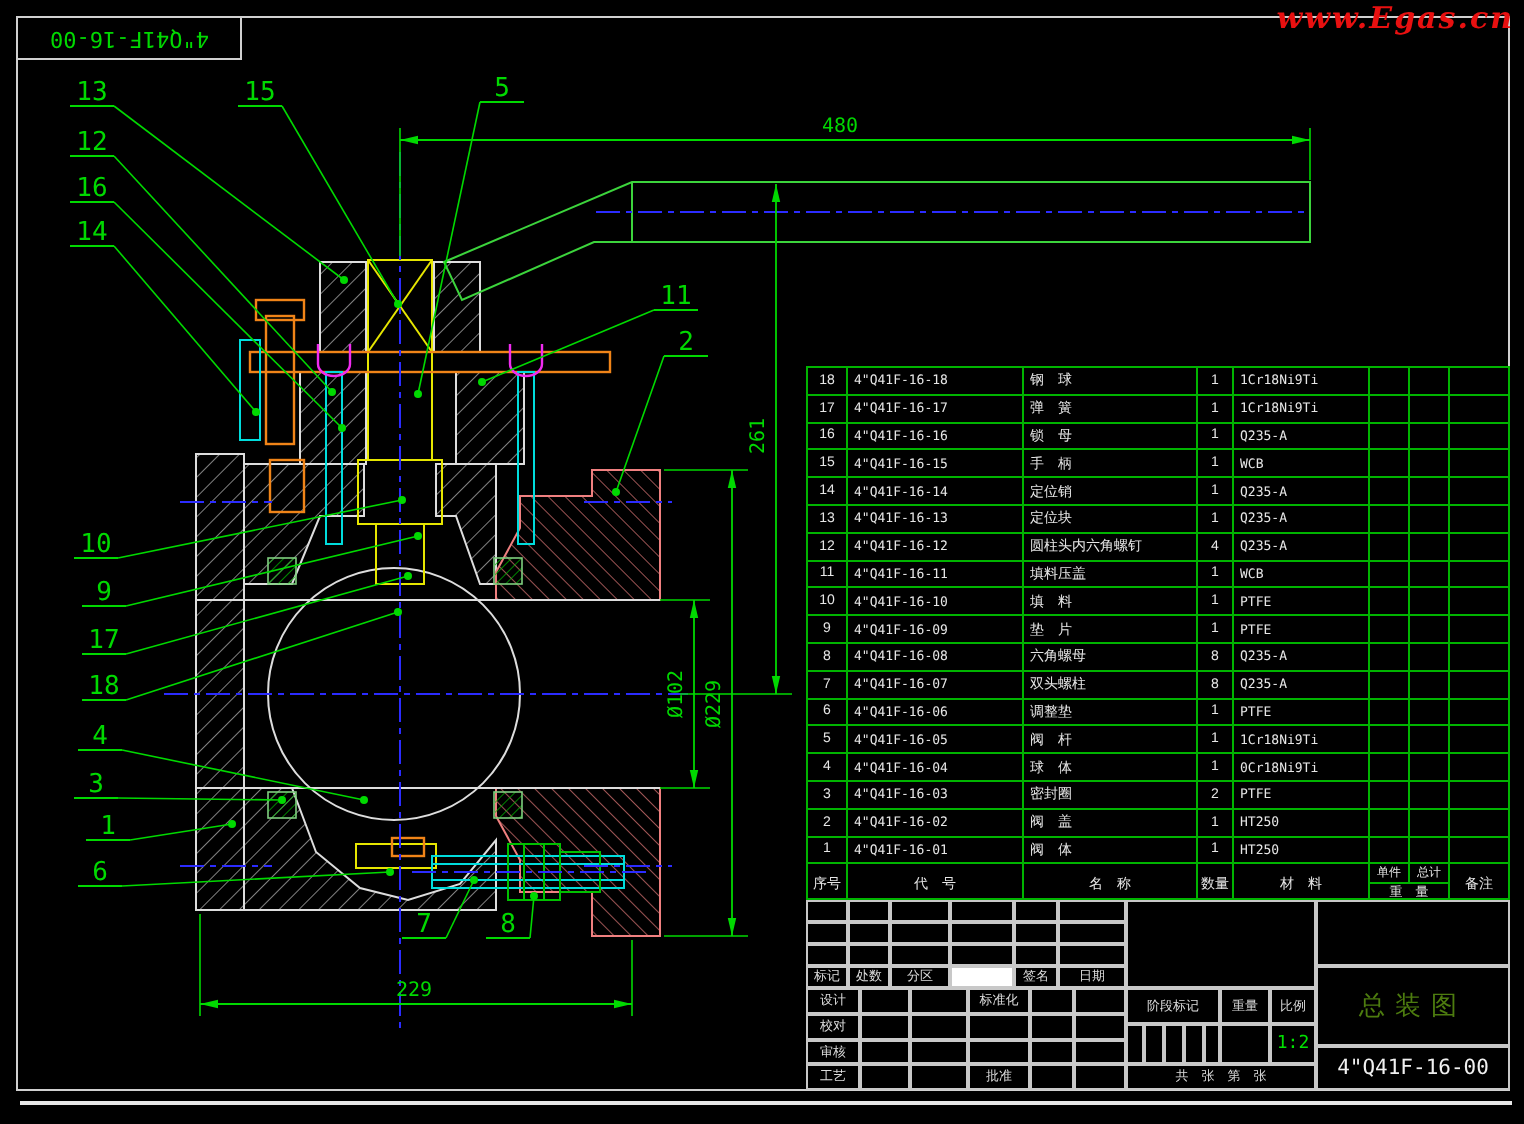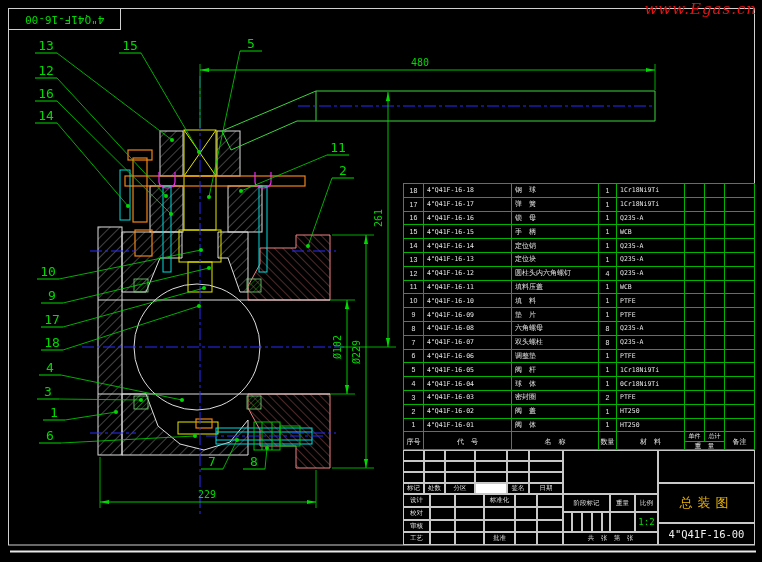--- a/index.html
+++ b/index.html
@@ -2,21 +2,21 @@
 <html><head>
 <meta charset="utf-8">
 <style>
   html,body{margin:0;padding:0;background:#000;}
   #page{position:relative;width:762px;height:562px;background:#000;overflow:hidden;
         font-family:"Liberation Sans",sans-serif;}
   svg text{font-family:"DejaVu Sans Mono",monospace;}
 
   
   #wm{position:absolute;top:0px;right:5px;color:#e81010;font-family:"DejaVu Serif",serif;
-      font-style:italic;font-weight:normal;font-size:15px;letter-spacing:1px;}
+      font-style:italic;font-weight:bold;font-size:15px;letter-spacing:1px;}
 
   
   #corner{position:absolute;left:8px;top:8px;width:113px;height:22px;border:1px solid #d0d0d0;
           display:flex;align-items:center;justify-content:center;box-sizing:border-box;}
   #corner span{color:#00d900;font-family:"DejaVu Sans Mono",monospace;font-size:11px;
                transform:rotate(180deg);white-space:nowrap;}
 
   
   #prows{position:absolute;left:403px;top:183px;width:352px;height:249px;display:grid;
          grid-template-columns:20px 88px 87px 18px 68px 20px 20px 29px;
@@ -39,21 +39,21 @@
   #wcell .wt div{flex:1;display:flex;align-items:center;justify-content:center;
                  color:#e6e6e6;font-size:6px;border-right:1px solid #00b400;}
   #wcell .wt div:last-child{border-right:none;}
   #wcell .wb{flex:1;display:flex;align-items:center;justify-content:center;
              color:#e6e6e6;font-size:6.5px;}
 
   
   .t{position:absolute;border:1px solid #c8c8c8;box-sizing:border-box;display:flex;
      align-items:center;justify-content:center;font-size:6.5px;color:#ddd;
      white-space:nowrap;overflow:hidden;}
-  .t.big{font-size:13px;letter-spacing:5px;color:#eab308;}
+  .t.big{font-size:13px;letter-spacing:5px;color:#4d7c0f;}
   .t.num{font-size:10.5px;font-family:"DejaVu Sans Mono",monospace;color:#f0f0f0;}
   .t.green{color:#00e000;font-size:9px;font-family:"DejaVu Sans Mono",monospace;}
   .t.white{background:#ffffff;}
 </style>
 </head>
 <body>
 
 <div id="page">
 
   <svg id="cad" width="762" height="562" viewBox="0 0 762 562" style="position:absolute;left:0;top:0;">

